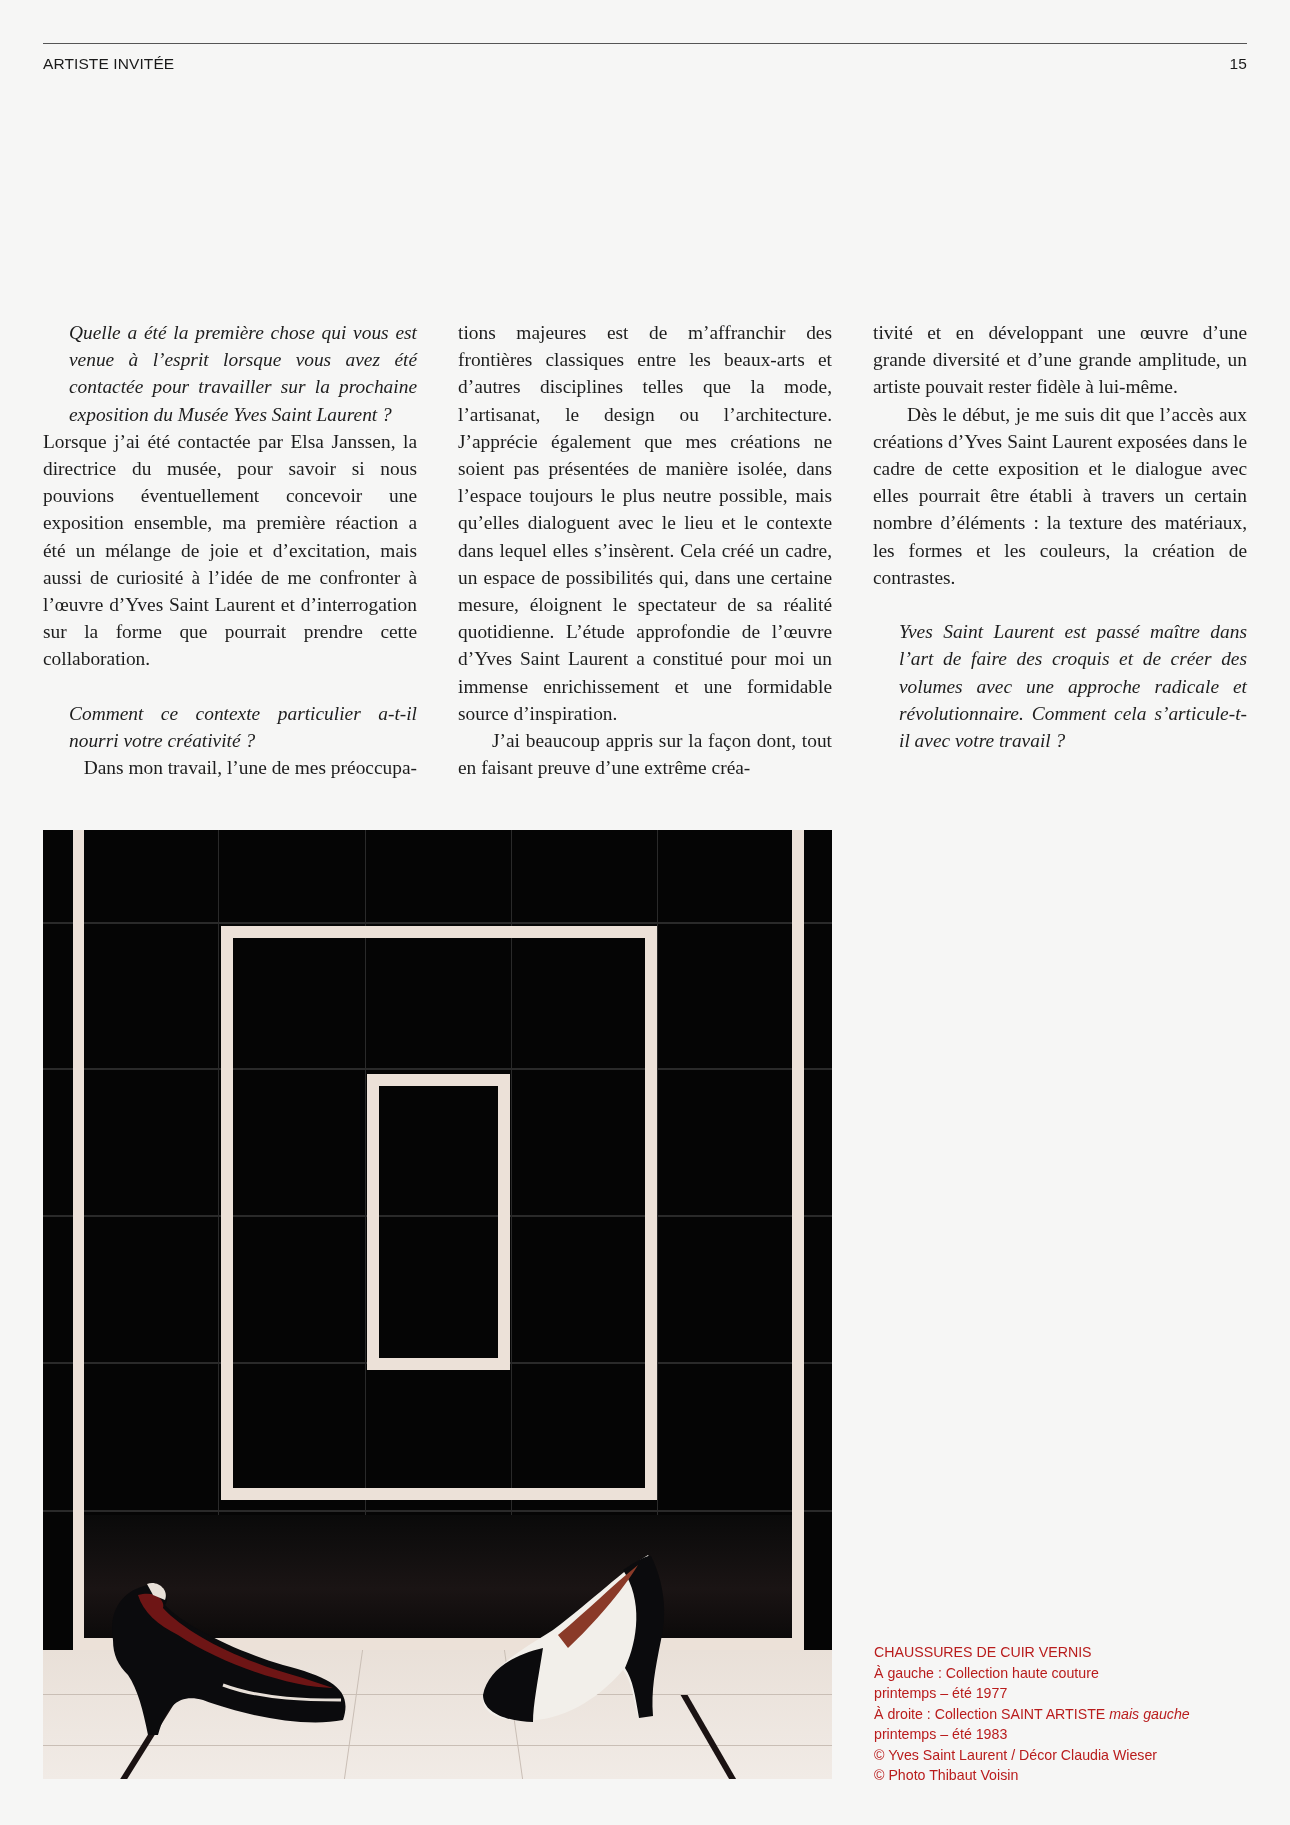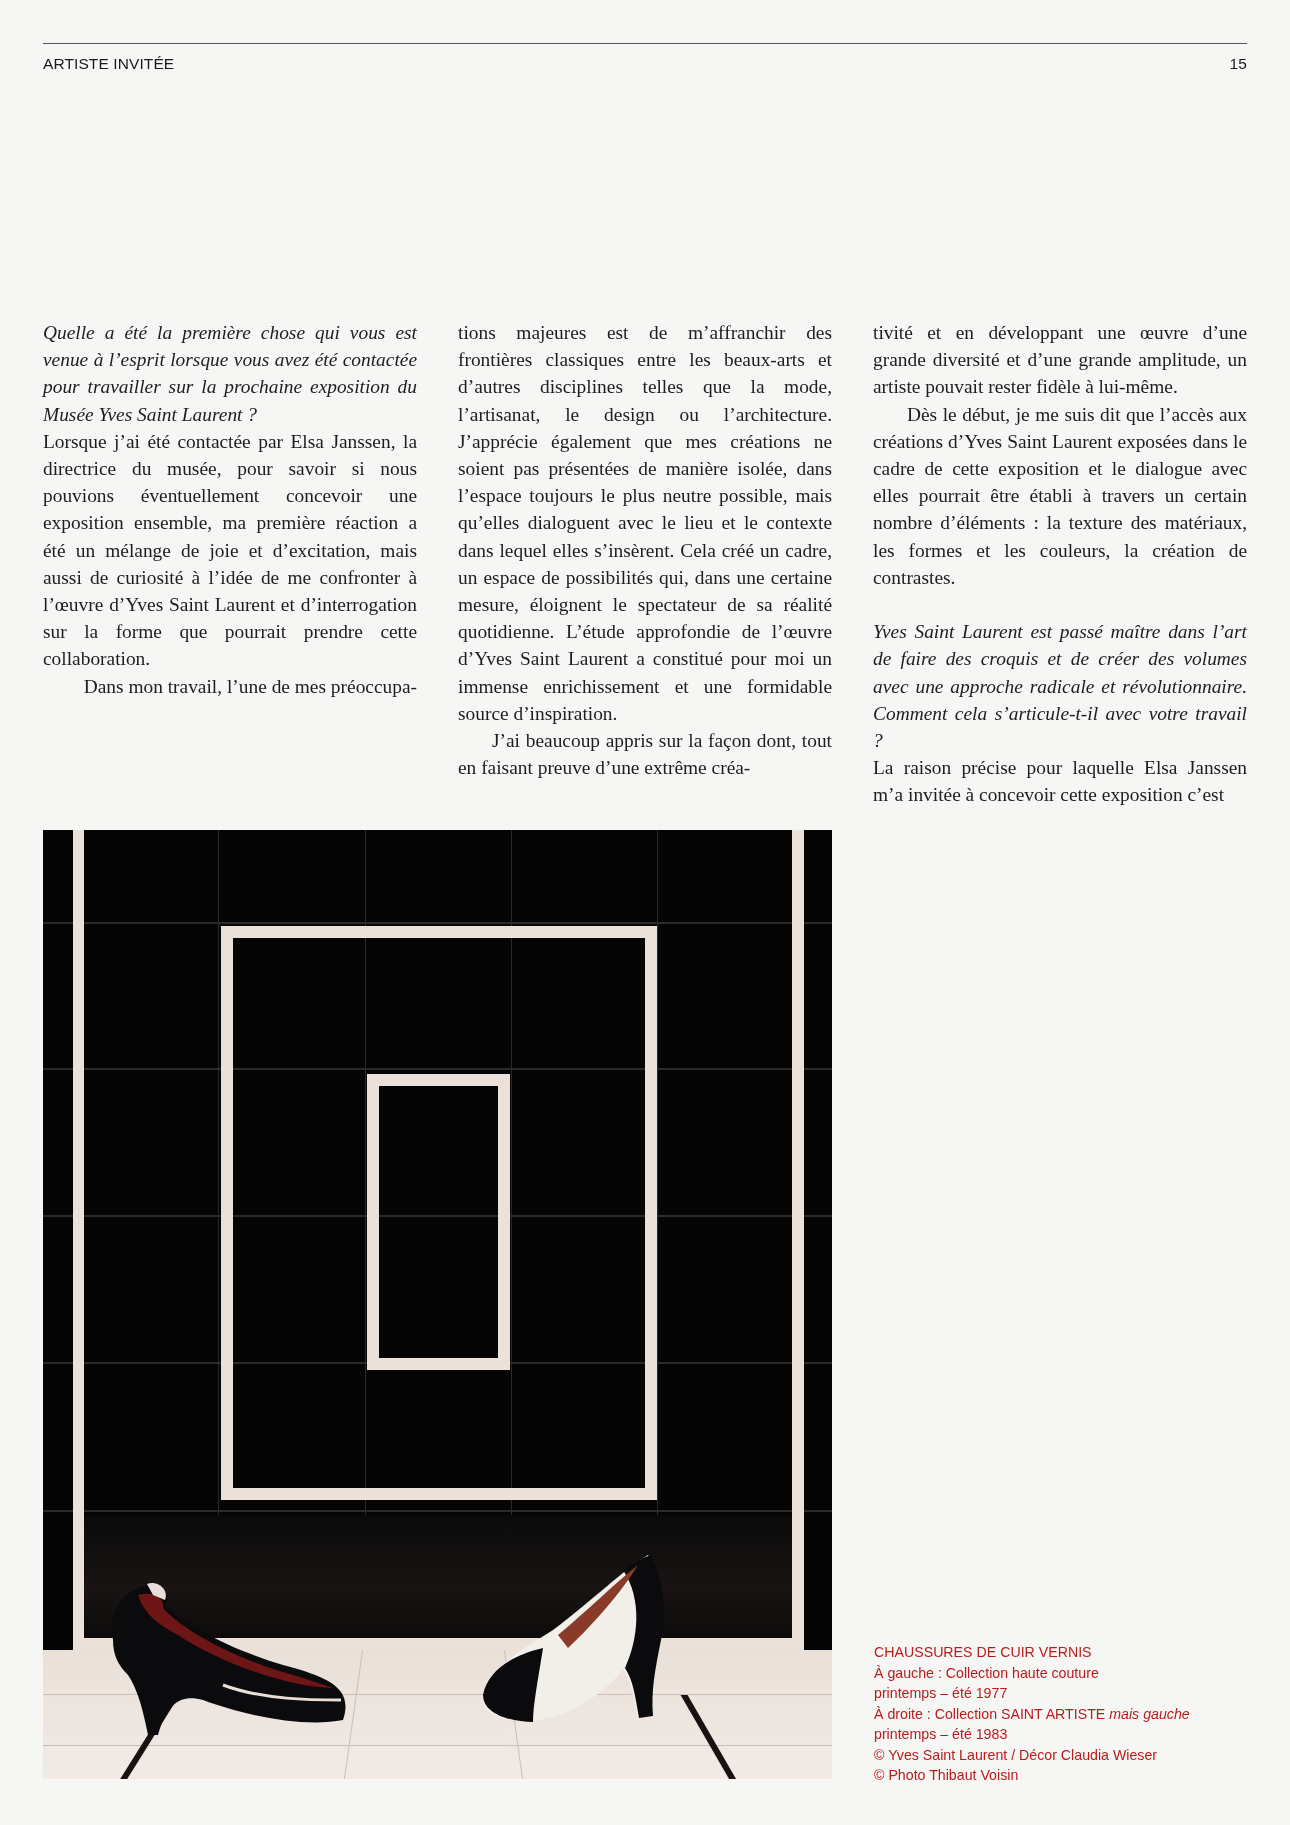--- a/index.html
+++ b/index.html
@@ -21,21 +21,21 @@
     font-size: 15.5px; letter-spacing: 0.1px; color: #1a1a1a;
   }
   .col {
     position: absolute; top: 319px; width: 374px;
     font-family: "Liberation Serif", serif;
     font-size: 19.4px; line-height: 27.2px;
     text-align: justify; hyphens: manual;
     color: #1d1d1d;
   }
   .col p { margin: 0; }
-  .col p.q { font-style: italic; }
+  .col p.q { font-style: italic; margin-left: 26px; }
   .col p.indent { text-indent: 34px; }
   .col p.gap { margin-top: 27.2px; }
   #col1 { left: 43px; }
   #col2 { left: 458px; }
   #col3 { left: 873px; }
 
   
   .photo {
     position: absolute; left: 43px; top: 830px; width: 789px; height: 949px;
     background: #050505; overflow: hidden;
@@ -60,33 +60,33 @@
 
 <div class="rule"></div>
 <div class="running-head">
   <span>ARTISTE INVITÉE</span>
   <span>15</span>
 </div>
 
 <div class="col" id="col1">
   <p class="q">Quelle a été la première chose qui vous est venue à l’esprit lorsque vous avez été contactée pour travailler sur la prochaine exposition du Musée Yves Saint Laurent ?</p>
   <p>Lorsque j’ai été contactée par Elsa Janssen, la directrice du musée, pour savoir si nous pouvions éventuellement concevoir une exposition ensemble, ma première réaction a été un mélange de joie et d’excitation, mais aussi de curiosité à l’idée de me confronter à l’œuvre d’Yves Saint Laurent et d’interrogation sur la forme que pourrait prendre cette collaboration.</p>
+  <p class="q gap">Comment ce contexte particulier a-t-il nourri votre créativité ?</p>
   <p style="text-align:right">Dans mon travail, l’une de mes préoccupa-</p>
 </div>
 
 <div class="col" id="col2">
   <p>tions majeures est de m’affranchir des frontières classiques entre les beaux-arts et d’autres disciplines telles que la mode, l’artisanat, le design ou l’architecture. J’apprécie également que mes créations ne soient pas présentées de manière isolée, dans l’espace toujours le plus neutre possible, mais qu’elles dialoguent avec le lieu et le contexte dans lequel elles s’insèrent. Cela créé un cadre, un espace de possibilités qui, dans une certaine mesure, éloignent le spectateur de sa réalité quotidienne. L’étude approfondie de l’œuvre d’Yves Saint Laurent a constitué pour moi un immense enrichissement et une formidable source d’inspiration.</p>
   <p class="indent">J’ai beaucoup appris sur la façon dont, tout en faisant preuve d’une extrême créa-</p>
 </div>
 
 <div class="col" id="col3">
   <p>tivité et en développant une œuvre d’une grande diversité et d’une grande amplitude, un artiste pouvait rester fidèle à lui-même.</p>
   <p class="indent">Dès le début, je me suis dit que l’accès aux créations d’Yves Saint Laurent exposées dans le cadre de cette exposition et le dialogue avec elles pourrait être établi à travers un certain nombre d’éléments : la texture des matériaux, les formes et les couleurs, la création de contrastes.</p>
   <p class="q gap">Yves Saint Laurent est passé maître dans l’art de faire des croquis et de créer des volumes avec une approche radicale et révolutionnaire. Comment cela s’articule-t-il avec votre travail ?</p>
-  <p>La raison précise pour laquelle Elsa Janssen m’a invitée à concevoir cette exposition c’est</p>
 </div>
 
 <div class="photo">
 
   <div class="el seam" style="left:0;top:92px;width:789px;height:2px;"></div>
   <div class="el seam" style="left:0;top:238px;width:789px;height:2px;"></div>
   <div class="el seam" style="left:0;top:385px;width:789px;height:2px;"></div>
   <div class="el seam" style="left:0;top:532px;width:789px;height:2px;"></div>
   <div class="el seam" style="left:0;top:680px;width:789px;height:2px;"></div>
 

